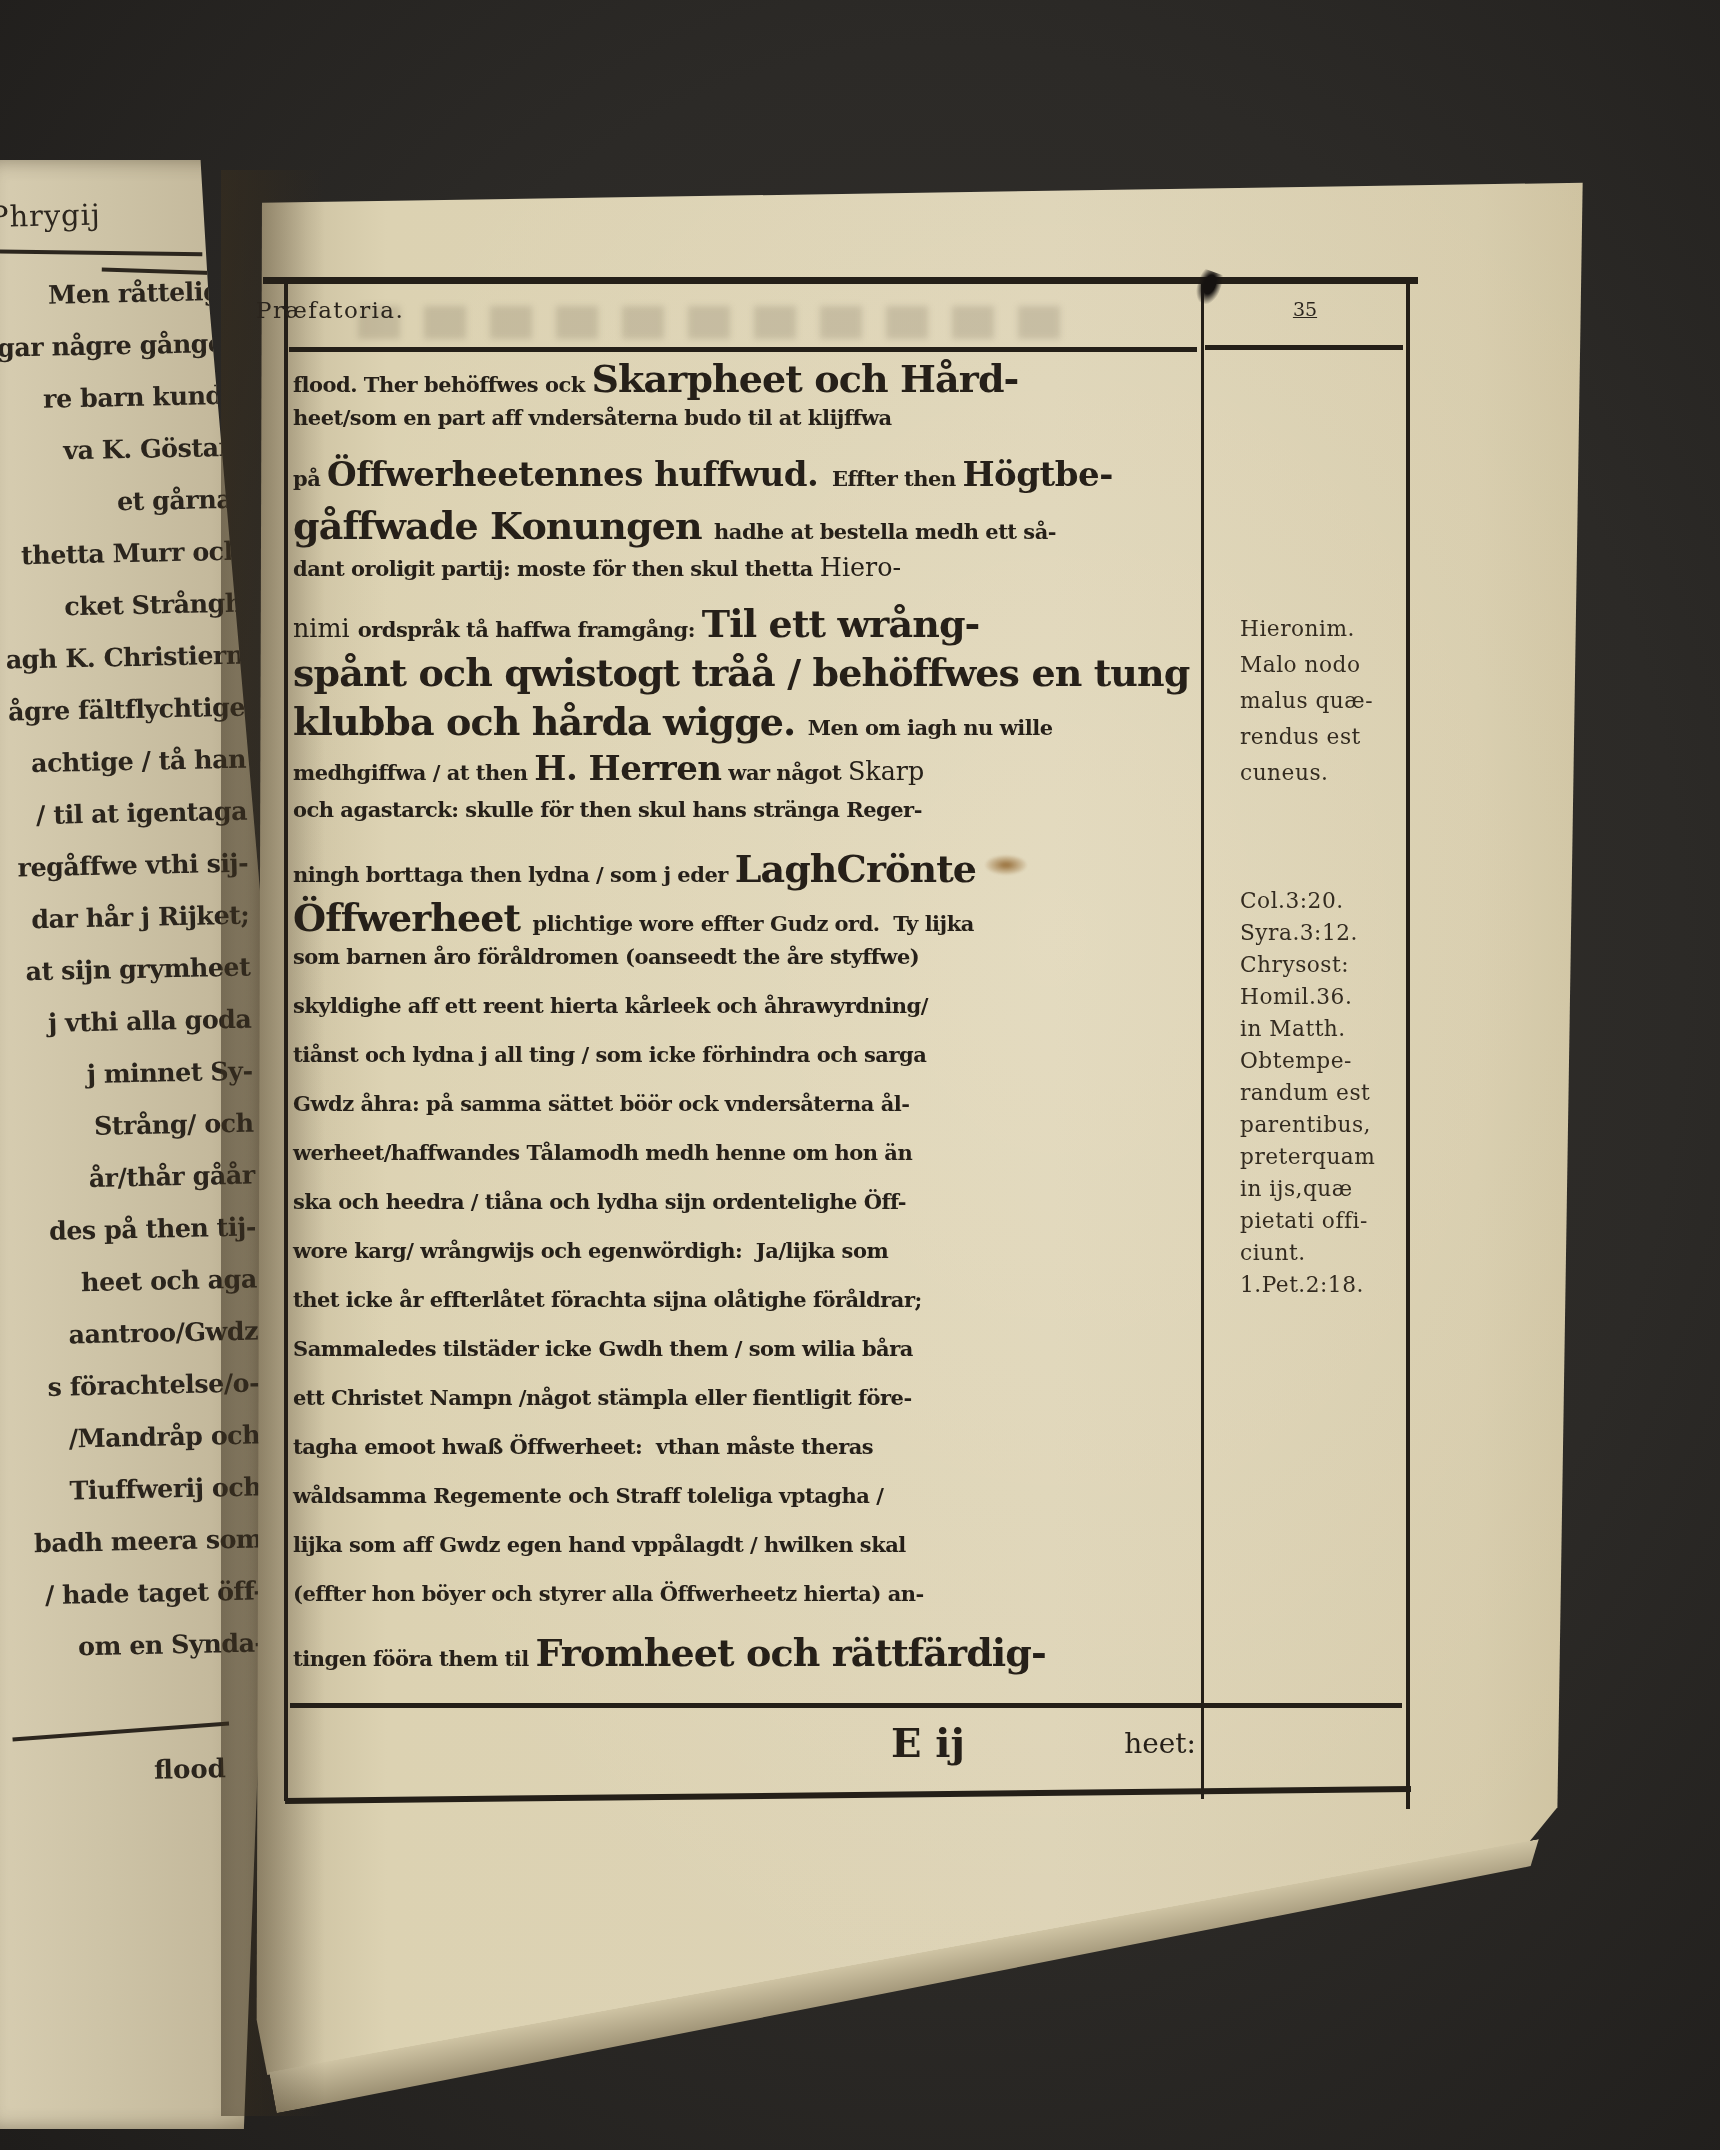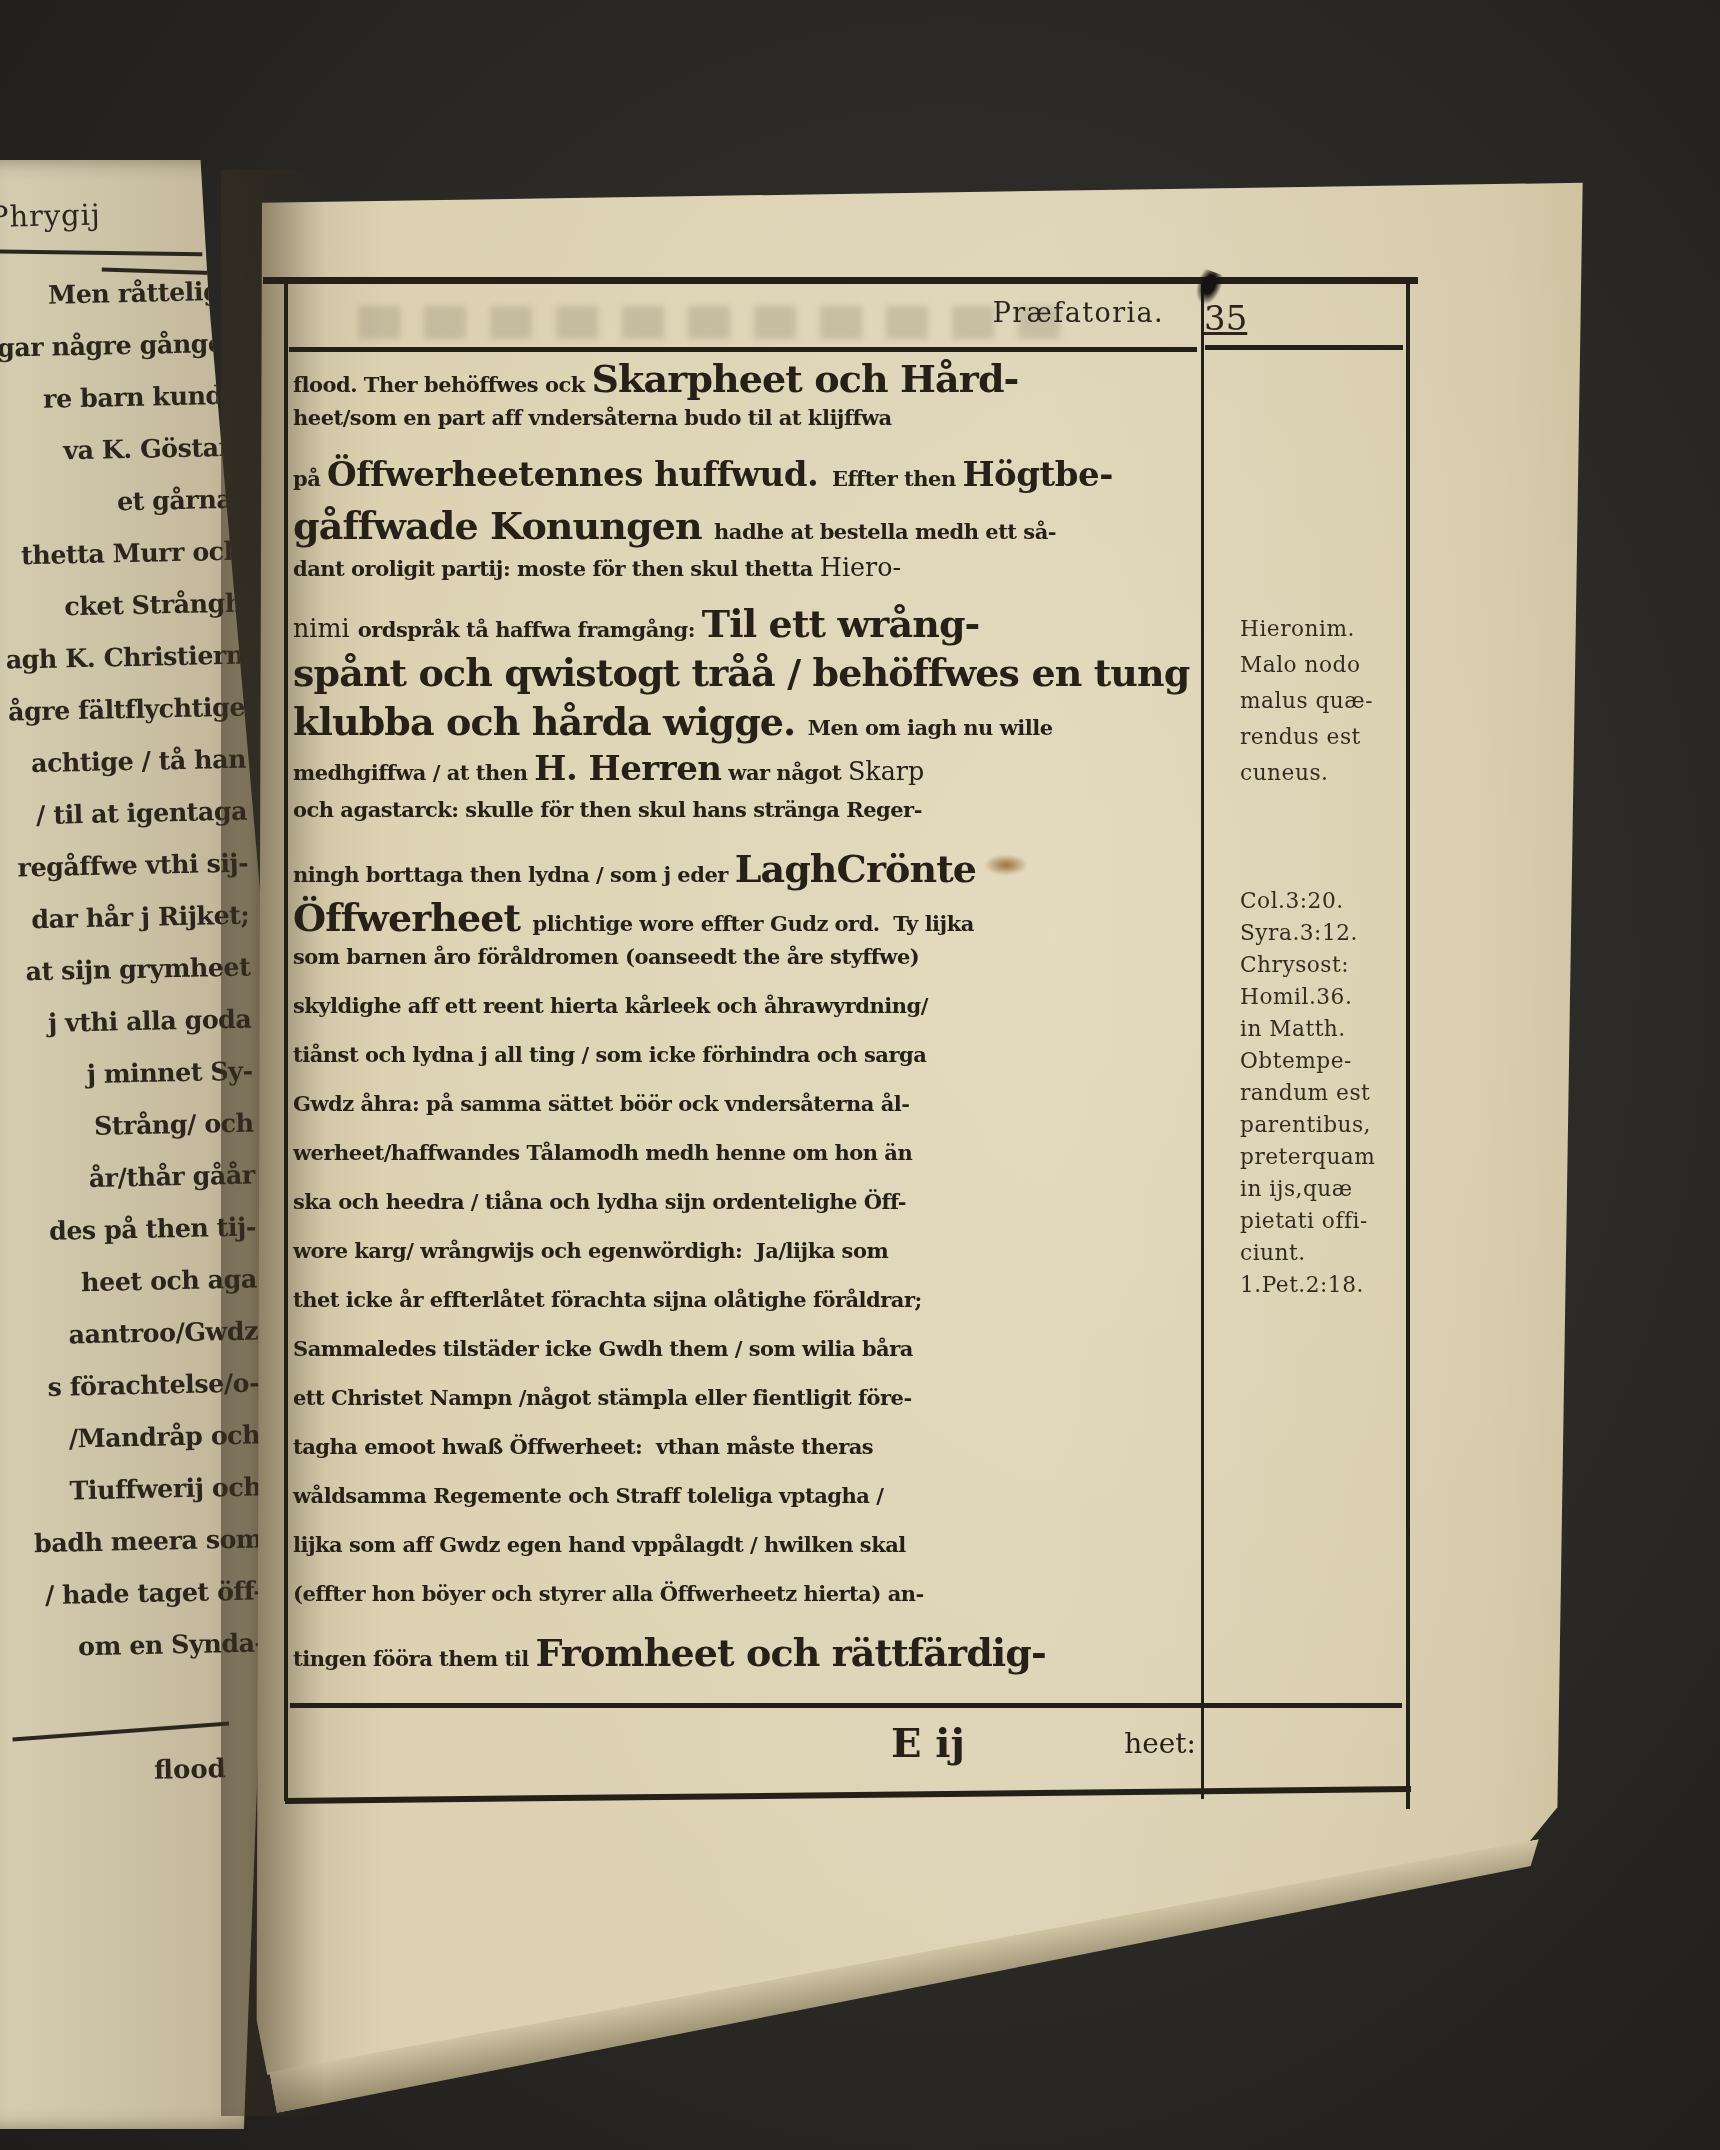--- a/index.html
+++ b/index.html
@@ -39,24 +39,24 @@
   .frame-top{left:263px;top:277px;width:1155px;height:6.6px;}
   .frame-left{left:284px;top:279px;width:4.2px;height:1522px;}
   .frame-right{left:1406px;top:281px;width:4.2px;height:1528px;}
   .frame-divider{left:1201px;top:283px;width:3.3px;height:1516px;}
   .frame-bottom{left:285px;top:1792px;width:1126px;height:6.1px;transform:rotate(-.6deg);}
   .header-rule-main{left:289px;top:347px;width:908px;height:4.7px;}
   .header-rule-margin{left:1205px;top:345px;width:198px;height:4.7px;}
   .bottom-rule{left:290px;top:1703px;width:1112px;height:5.2px;}
 
   
-  .running-title{position:absolute;left:289px;top:297px;width:908px;text-align:right;
-     font-size:27px;color:#2a241d;letter-spacing:1.4px;transform:translateX(-33px);}
-  .page-number{position:absolute;left:1204px;top:298px;width:202px;
-     font-size:34px;color:#2a241d;text-decoration:underline;}
+  .running-title{position:absolute;left:289px;top:297px;width:908px;text-align:left;
+     font-size:23px;color:#2a241d;letter-spacing:1.4px;transform:translateX(-33px);}
+  .page-number{position:absolute;left:1204px;top:298px;width:202px;text-align:center;
+     font-size:19px;color:#2a241d;text-decoration:underline;}
   .ghost{position:absolute;left:358px;top:306px;width:707px;height:33px;
      background:repeating-linear-gradient(90deg,rgba(90,80,60,.18) 0 42px,rgba(0,0,0,0) 42px 66px);
      filter:blur(3.3px);}
 
   
   .body-text{position:absolute;left:293px;top:356px;width:906px;}
   .line{height:49px;display:flex;align-items:baseline;white-space:pre;overflow:visible;color:#262019;}
   .seg-n{font-weight:700;font-size:21px;letter-spacing:-0.5px;}
   .seg-m{font-weight:700;font-size:34px;letter-spacing:-0.5px;}
   .seg-b{font-weight:700;font-size:38px;letter-spacing:-0.9px;}

